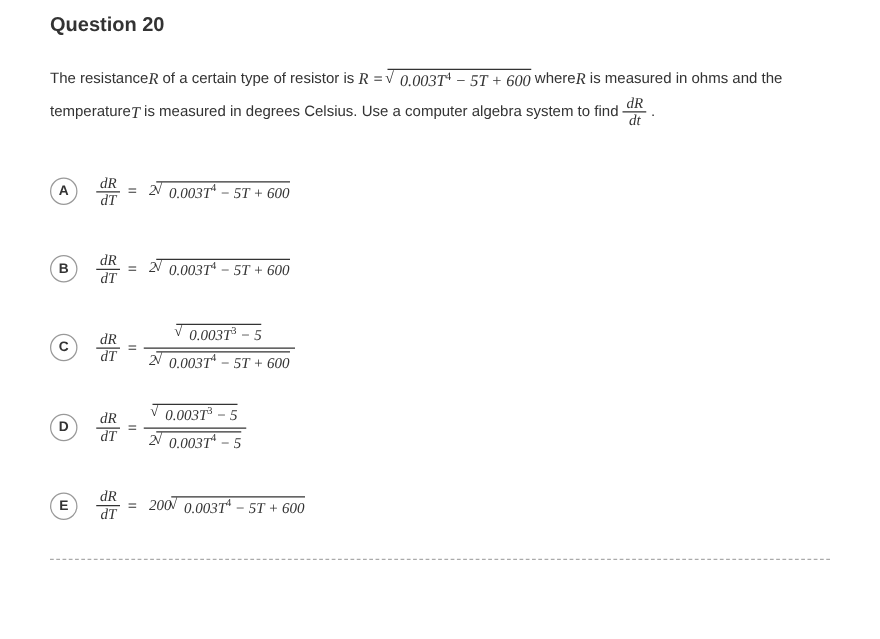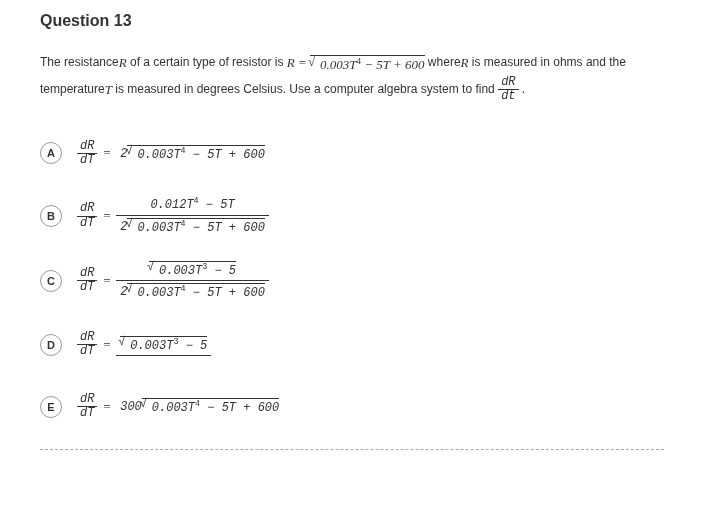--- a/index.html
+++ b/index.html
@@ -43,21 +43,21 @@
     position: absolute;
     left: -2px;
     top: -2px;
     font-style: normal;
   }
   .frac {
     display: inline-block;
     vertical-align: middle;
     text-align: center;
     font-style: italic;
-    font-family: Liberation Mono, monospace;
+    font-family: Liberation Serif, serif;
     font-size: 12px;
     line-height: 1.1;
   }
   .frac .num { display: block; border-bottom: 1px solid #333; padding: 0 3px; }
   .frac .den { display: block; padding: 0 3px; }
   .opts { margin-top: 10px; }
   .opt {
     display: flex;
     align-items: center;
     gap: 15px;
@@ -90,21 +90,21 @@
   .dashrule {
     border: none;
     border-top: 1px dashed #aaa;
     margin-top: 15px;
   }
   sup { font-size: 0.7em; vertical-align: super; font-style: normal; }
 </style>
 </head>
 <body>
 
-<div class="qtitle">Question 13</div>
+<div class="qtitle">Question 20</div>
 
 <div class="stem">
   <span>The resistance</span><span class="eq">R</span><span> of a certain type of resistor is </span><span class="eq"><span>R = </span><span class="sqrt"><span>0.003T<sup>4</sup> − 5T + 600</span></span></span><span> where</span><span class="eq">R</span><span> is measured in ohms and the temperature</span><span class="eq">T</span><span> is measured in degrees Celsius. Use a computer algebra system to find </span><span class="frac"><span class="num">dR</span><span class="den">dt</span></span><span> .</span>
 </div>
 
 <div class="opts">
 
   <div class="opt">
     <div class="radio">A</div>
     <div class="optmath">
@@ -121,21 +121,20 @@
 
   <div class="opt">
     <div class="radio">B</div>
     <div class="optmath">
       <span class="frac">
           <span class="num">dR</span>
           <span class="den">dT</span>
         </span>
       <span>=</span>
       <span class="frac big">
-        <span class="num">0.012T<sup>4</sup> − 5T</span>
         <span class="den"><span>2</span><span class="sqrt"><span>0.003T<sup>4</sup> − 5T + 600</span></span></span>
       </span>
     </div>
   </div>
 
   <div class="opt">
     <div class="radio">C</div>
     <div class="optmath">
       <span class="frac">
           <span class="num">dR</span>
@@ -152,33 +151,34 @@
   <div class="opt">
     <div class="radio">D</div>
     <div class="optmath">
       <span class="frac">
           <span class="num">dR</span>
           <span class="den">dT</span>
         </span>
       <span>=</span>
       <span class="frac big">
         <span class="num"><span class="sqrt"><span>0.003T<sup>3</sup> − 5</span></span></span>
+        <span class="den"><span>2</span><span class="sqrt"><span>0.003T<sup>4</sup> − 5</span></span></span>
       </span>
     </div>
   </div>
 
   <div class="opt">
     <div class="radio">E</div>
     <div class="optmath">
       <span class="frac">
           <span class="num">dR</span>
           <span class="den">dT</span>
         </span>
       <span>=</span>
       <span class="frac big">
-        <span class="den"><span>300</span><span class="sqrt"><span>0.003T<sup>4</sup> − 5T + 600</span></span></span>
+        <span class="den"><span>200</span><span class="sqrt"><span>0.003T<sup>4</sup> − 5T + 600</span></span></span>
       </span>
     </div>
   </div>
 
 </div>
 
 <hr class="dashrule">
 
 </body></html>

